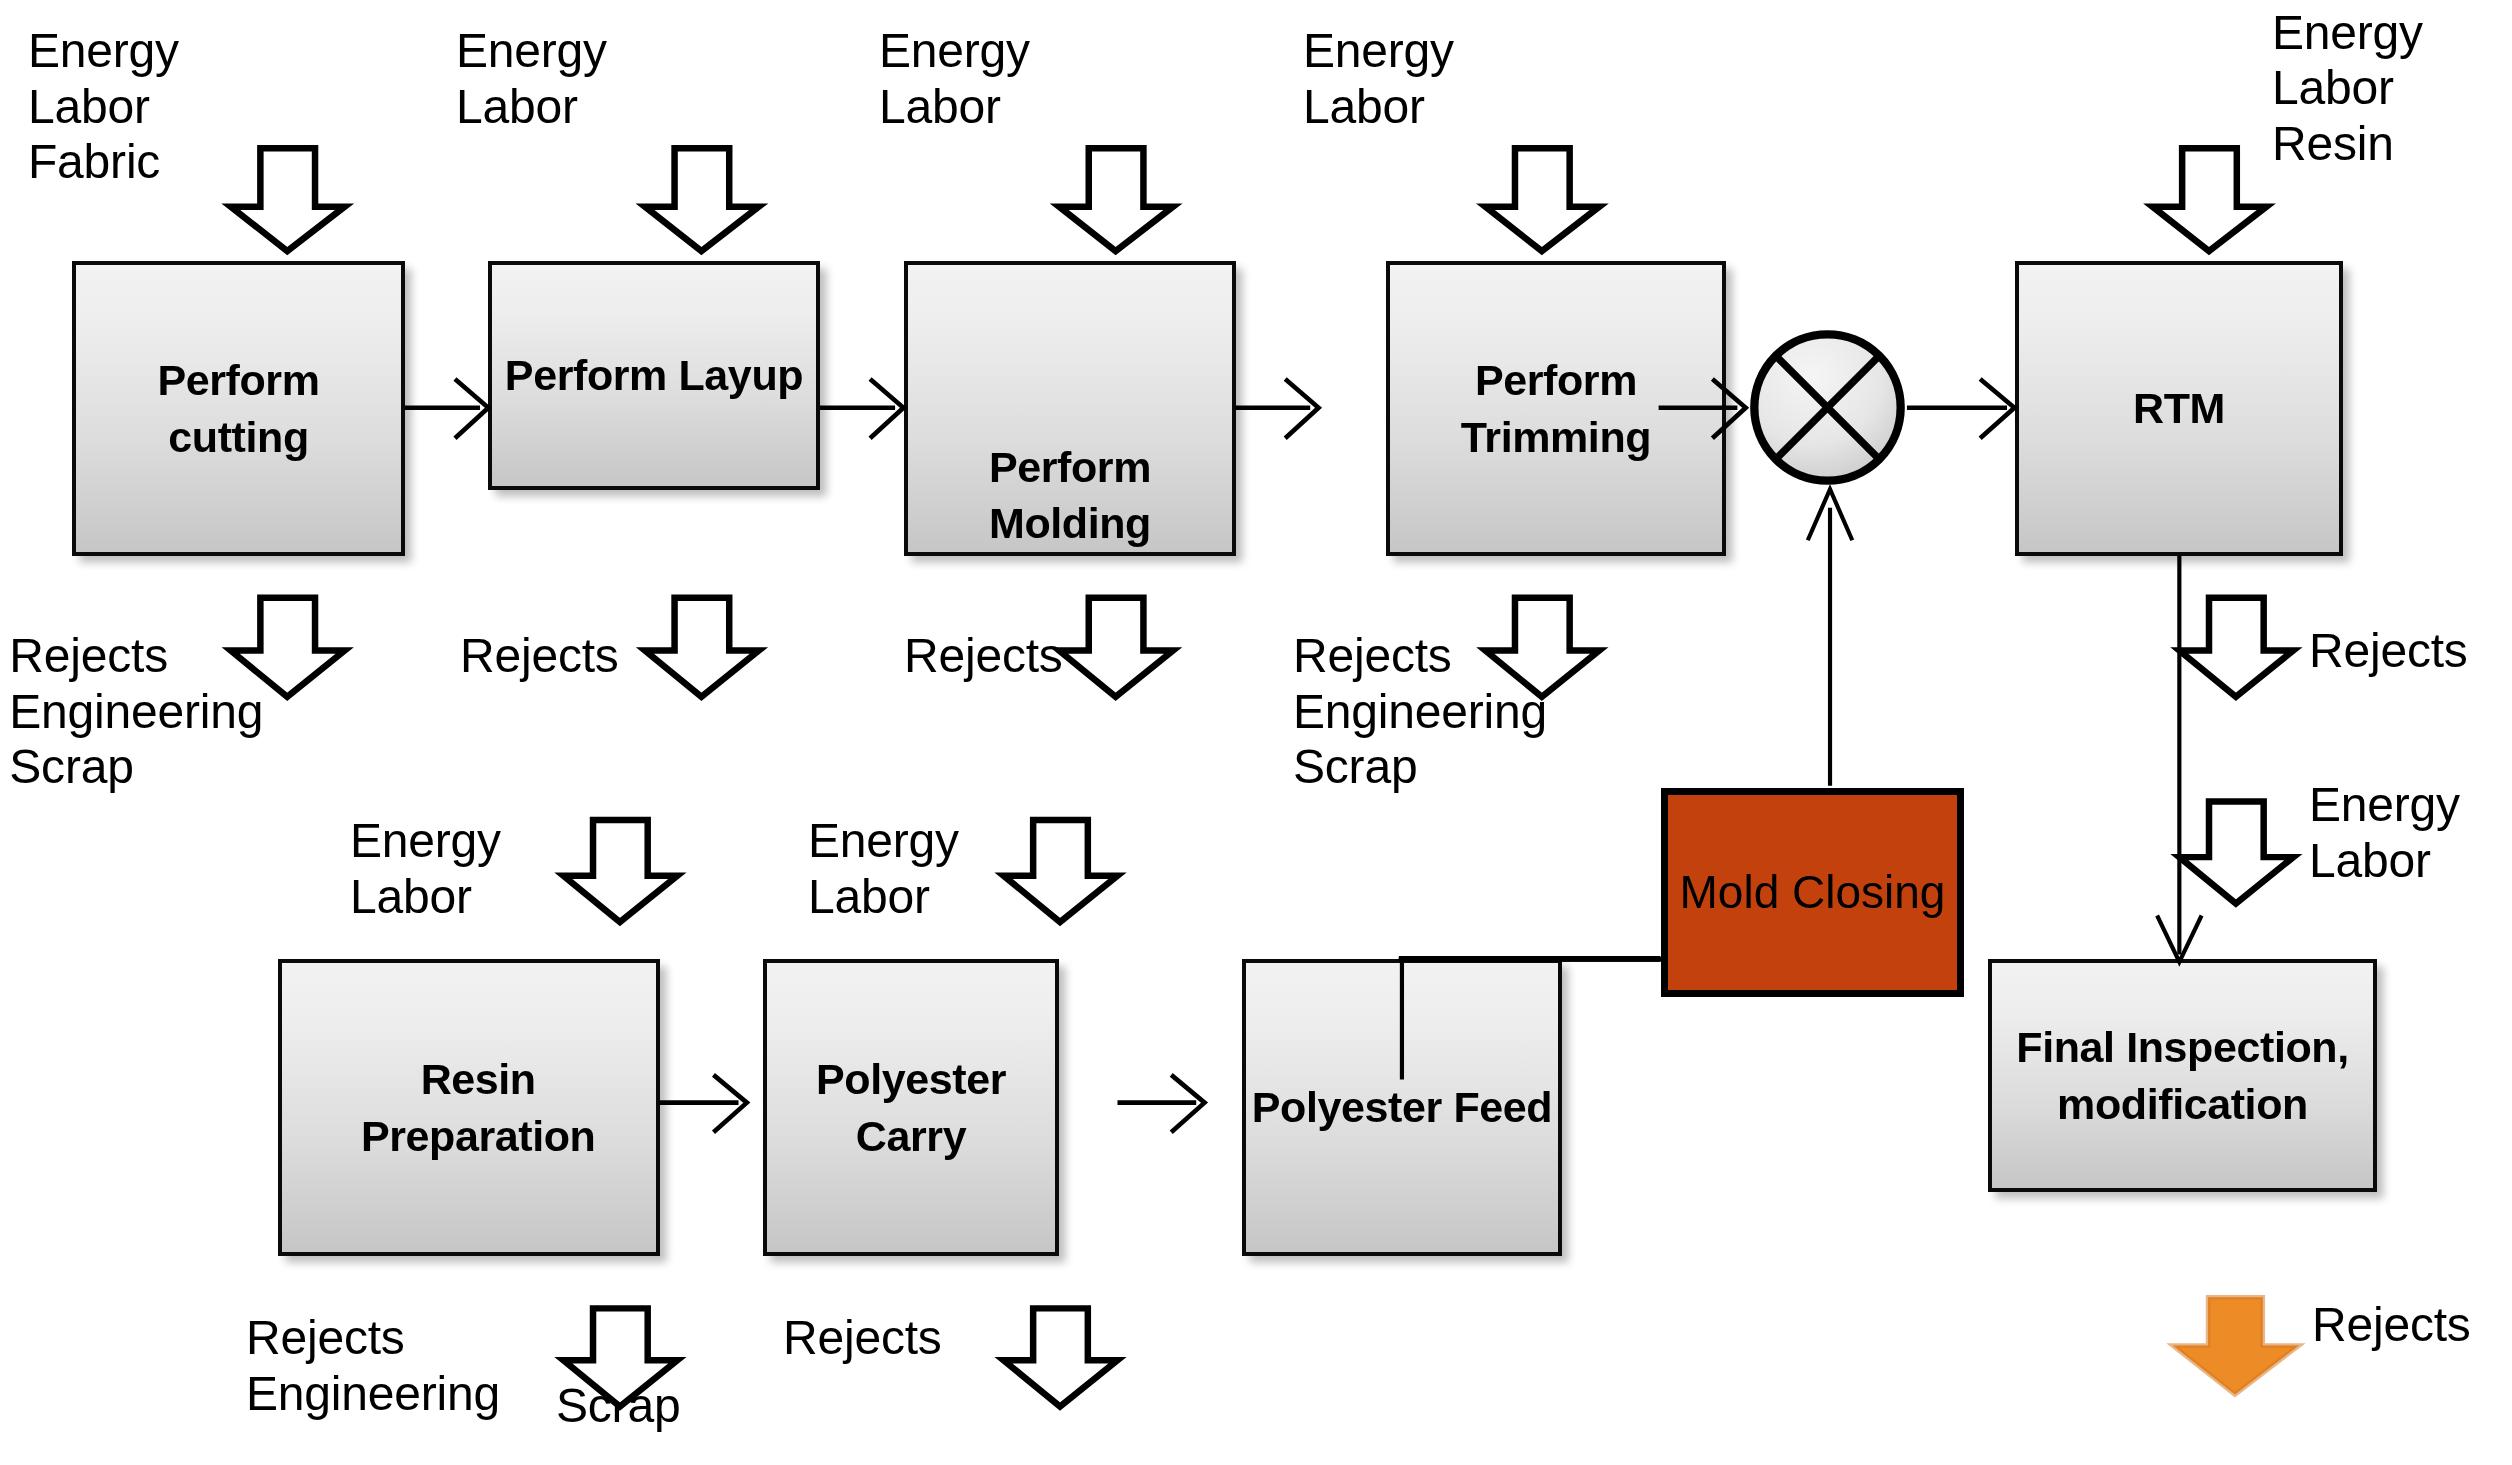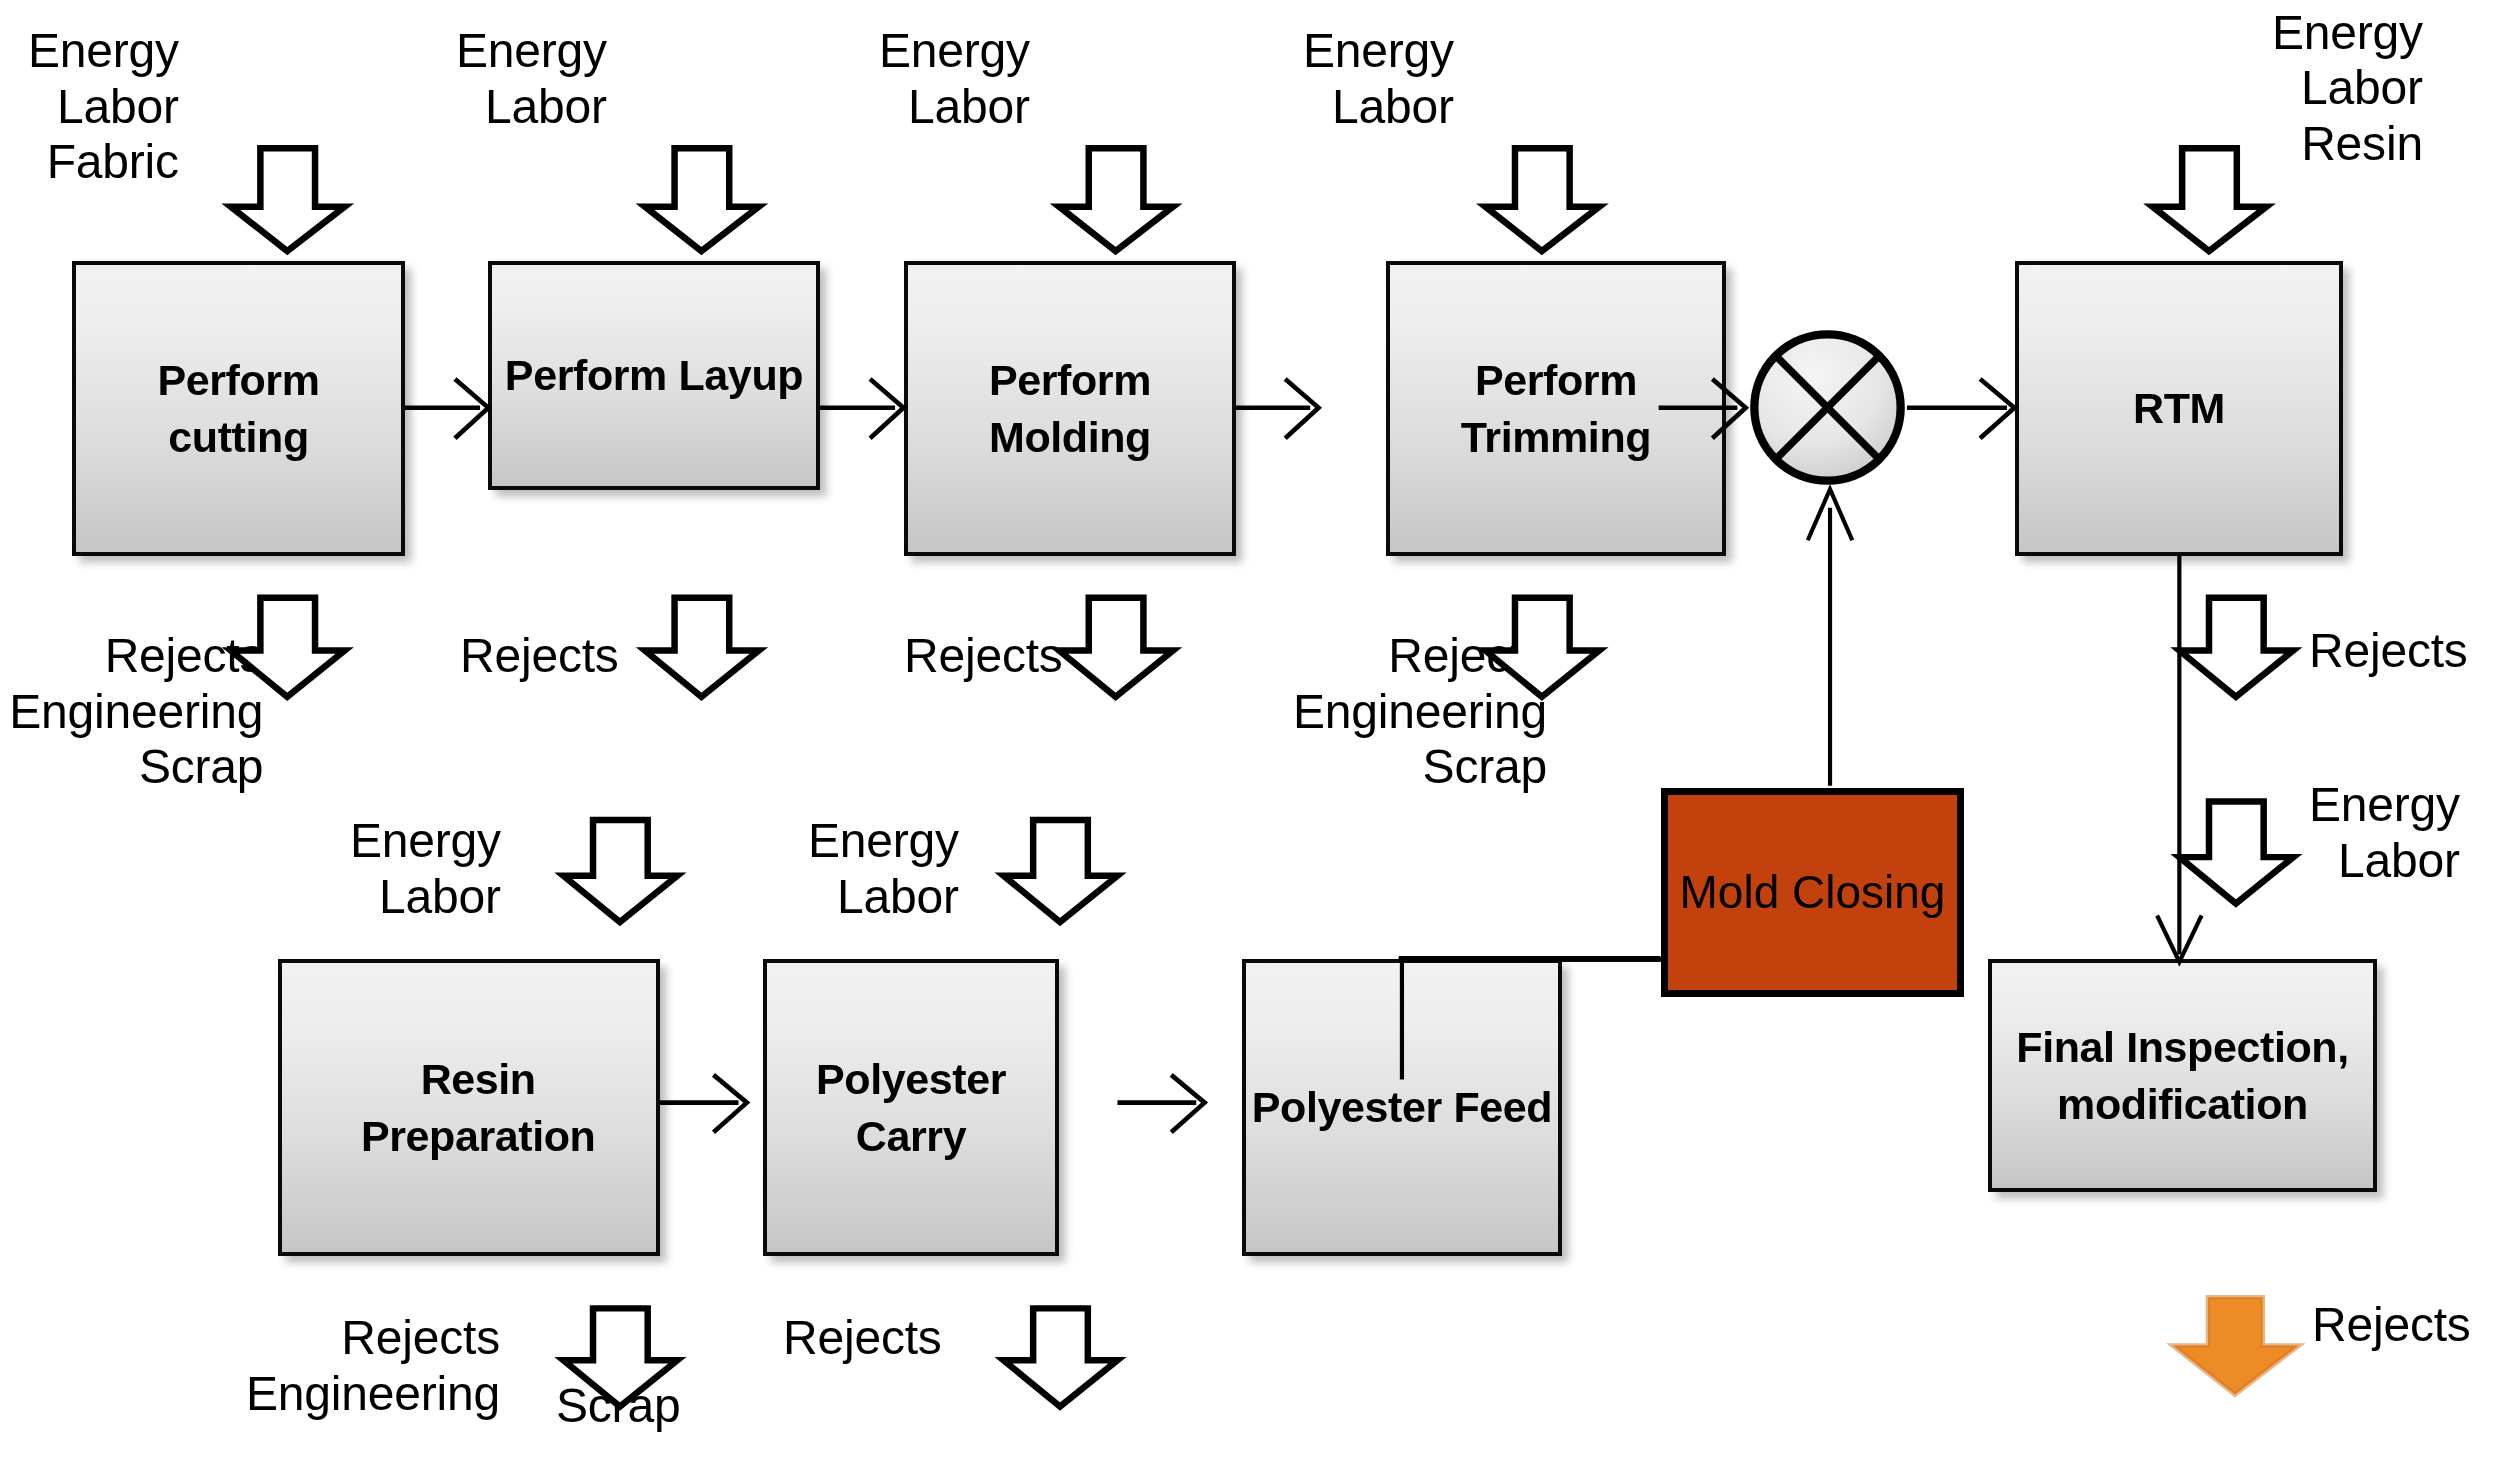--- a/index.html
+++ b/index.html
@@ -64,21 +64,20 @@
   }
 
   
   .tlabel {
     position: absolute;
     color: #000000;
     font-weight: normal;
     line-height: 1.16;
     white-space: pre-line;
     letter-spacing: -0.2px;
-    text-align: right;
   }
 
   
   #wires {
     position: absolute;
     left: 0; top: 0;
     width: 2512px;
     height: 1465px;
     pointer-events: none;
     z-index: 4;
@@ -240,21 +239,21 @@
   <div class="pbox" style="left:72px; top:261px; width:333px; height:295px;">
     <div class="plabel" style="font-size:43px;">Perform
 cutting</div>
   </div>
 
   <div class="pbox" style="left:488px; top:261px; width:332px; height:229px;">
     <div class="plabel" style="font-size:43px;">Perform
 Layup</div>
   </div>
 
-  <div class="pbox" style="left:904px; top:261px; width:332px; height:295px;">
+  <div class="pbox" style="left:904px; top:261px; width:332px; height:295px;align-items:flex-end;">
     <div class="plabel" style="font-size:43px;">Perform
 Molding</div>
   </div>
 
   <div class="pbox" style="left:1386px; top:261px; width:340px; height:295px;">
     <div class="plabel" style="font-size:43px;">Perform
 Trimming</div>
   </div>
 
   <div class="pbox" style="left:2015px; top:261px; width:328px; height:295px;">

